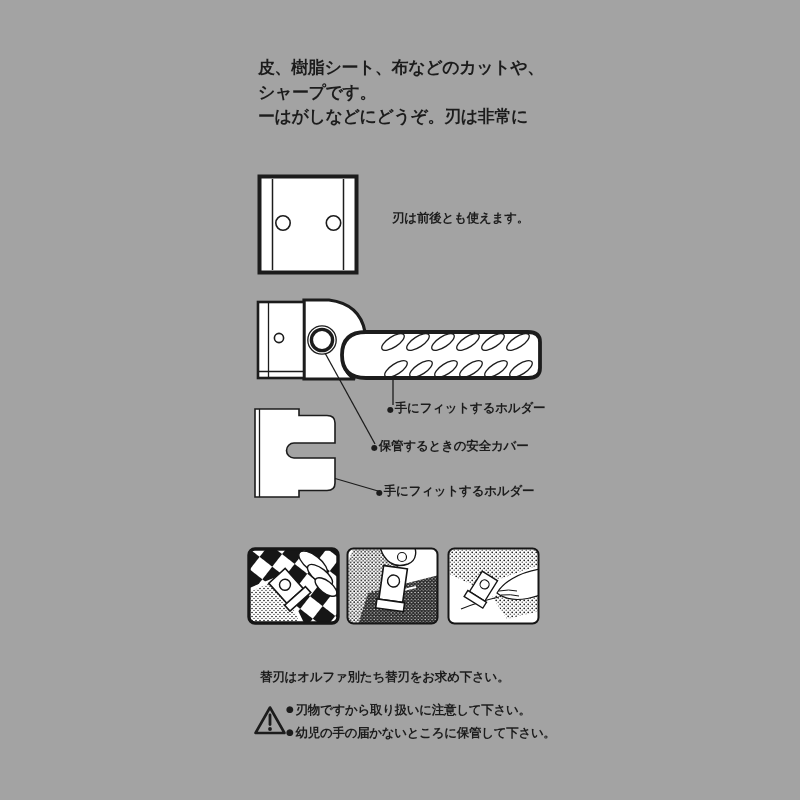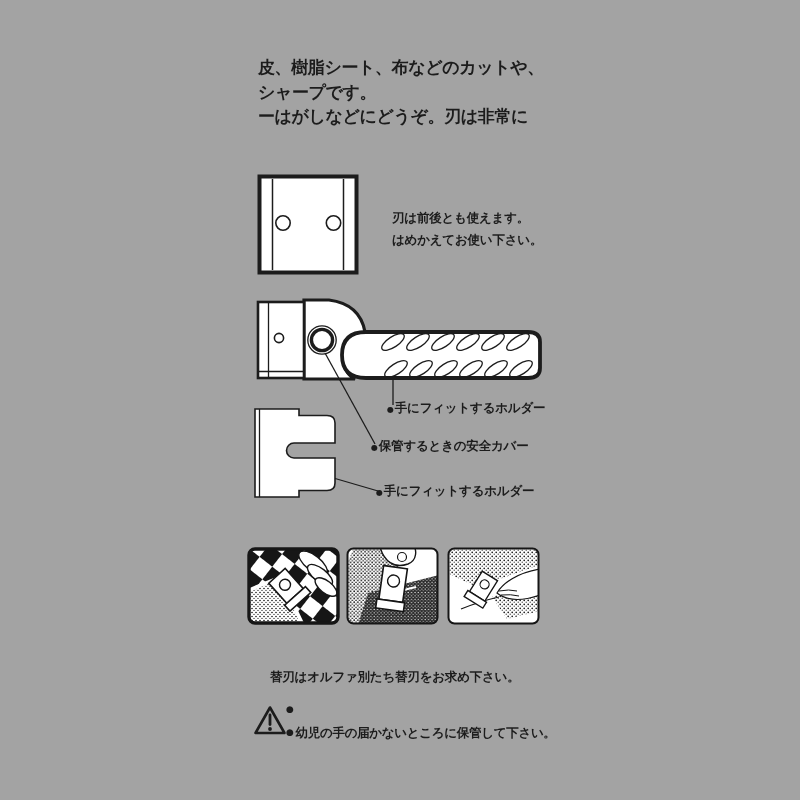--- a/index.html
+++ b/index.html
@@ -13,21 +13,21 @@
   .intro{left:258px;top:55px;font-size:17px;font-weight:700;line-height:24.5px;letter-spacing:-0.4px;}
   
   .blade-note{left:380px;top:207px;font-size:12.5px;font-weight:600;line-height:21.5px;letter-spacing:-0.2px;margin-left:12px;}
   
   .callout{font-size:12.5px;font-weight:600;letter-spacing:-0.2px;display:flex;align-items:center;}
   .callout .dot{font-size:8px;margin-right:1px;transform:translateY(0.5px);}
   .co-holder{left:387px;top:400px;}
   .co-screw{left:371px;top:438px;}
   .co-cover{left:376px;top:483px;}
   
-  .replace-note{left:270px;top:669px;font-size:12.5px;font-weight:600;letter-spacing:-0.2px;}
+  .replace-note{left:260px;top:669px;font-size:12.5px;font-weight:600;letter-spacing:-0.2px;}
   .warn-text{left:286px;top:698px;font-size:12.5px;font-weight:600;line-height:23px;letter-spacing:-0.3px;}
   .warn-line{display:flex;align-items:center;}
   .warn-line .dot{font-size:9px;margin-right:2px;}
   svg{display:block;}
   .stroke{stroke:#1c1c1c;fill:none;}
   .wfill{fill:#ffffff;stroke:#1c1c1c;}
 </style>
 </head>
 <body>
 
@@ -42,21 +42,20 @@
   <svg class="abs" style="left:257px;top:174px;" width="102" height="101" viewBox="0 0 102 101">
     <rect class="wfill" x="2.5" y="2.5" width="97" height="96" stroke-width="4"></rect>
     <line class="stroke" x1="15.5" y1="5" x2="15.5" y2="96" stroke-width="1.5"></line>
     <line class="stroke" x1="86.5" y1="5" x2="86.5" y2="96" stroke-width="1.5"></line>
     <circle class="stroke" cx="26" cy="49" r="7.2" stroke-width="1.6"></circle>
     <circle class="stroke" cx="76.5" cy="49" r="7.2" stroke-width="1.6"></circle>
   </svg>
 
   <div class="abs blade-note nowrap">
     <div>刃は前後とも使えます。</div>
-    <div>はめかえてお使い下さい。</div>
   </div>
 
   <svg class="abs" style="left:250px;top:295px;" width="300" height="210" viewBox="0 0 300 210">
 
     <path class="wfill" d="M54,5 L79,5 Q110,9 115,37 Q93,40 93,60 Q93,78 105,84 L54,84 Z" stroke-width="3.2"></path>
 
     <path class="wfill" d="M116,37 H278 Q290,37 290,47 V73 Q290,83 278,83 H116 Q92,83 92,60 Q92,37 116,37 Z" stroke-width="3.8"></path>
 
     <g class="stroke" stroke-width="1.3">
       <ellipse cx="143" cy="47" rx="13" ry="5.2" transform="rotate(-33 143 47)"></ellipse>
@@ -208,20 +207,21 @@
   <div class="abs replace-note nowrap">替刃はオルファ別たち替刃をお求め下さい。</div>
 
   <svg class="abs" style="left:253px;top:704px;" width="34" height="32" viewBox="0 0 34 32">
     <path d="M17,3.5 L31.5,29 H2.5 Z" fill="none" stroke="#1c1c1c" stroke-width="2.6" stroke-linejoin="round"></path>
     <line x1="17" y1="11" x2="17" y2="20.5" stroke="#1c1c1c" stroke-width="2.8" stroke-linecap="round"></line>
     <circle cx="17" cy="25" r="1.9" fill="#1c1c1c"></circle>
   </svg>
   <div class="abs warn-text nowrap">
     <div class="warn-line">
       <span class="dot">●</span>
+      <span>刃物ですから取り扱いに注意して下さい。</span>
     </div>
     <div class="warn-line">
       <span class="dot">●</span>
       <span>幼児の手の届かないところに保管して下さい。</span>
     </div>
   </div>
 
 </div>
 
 </body></html>

